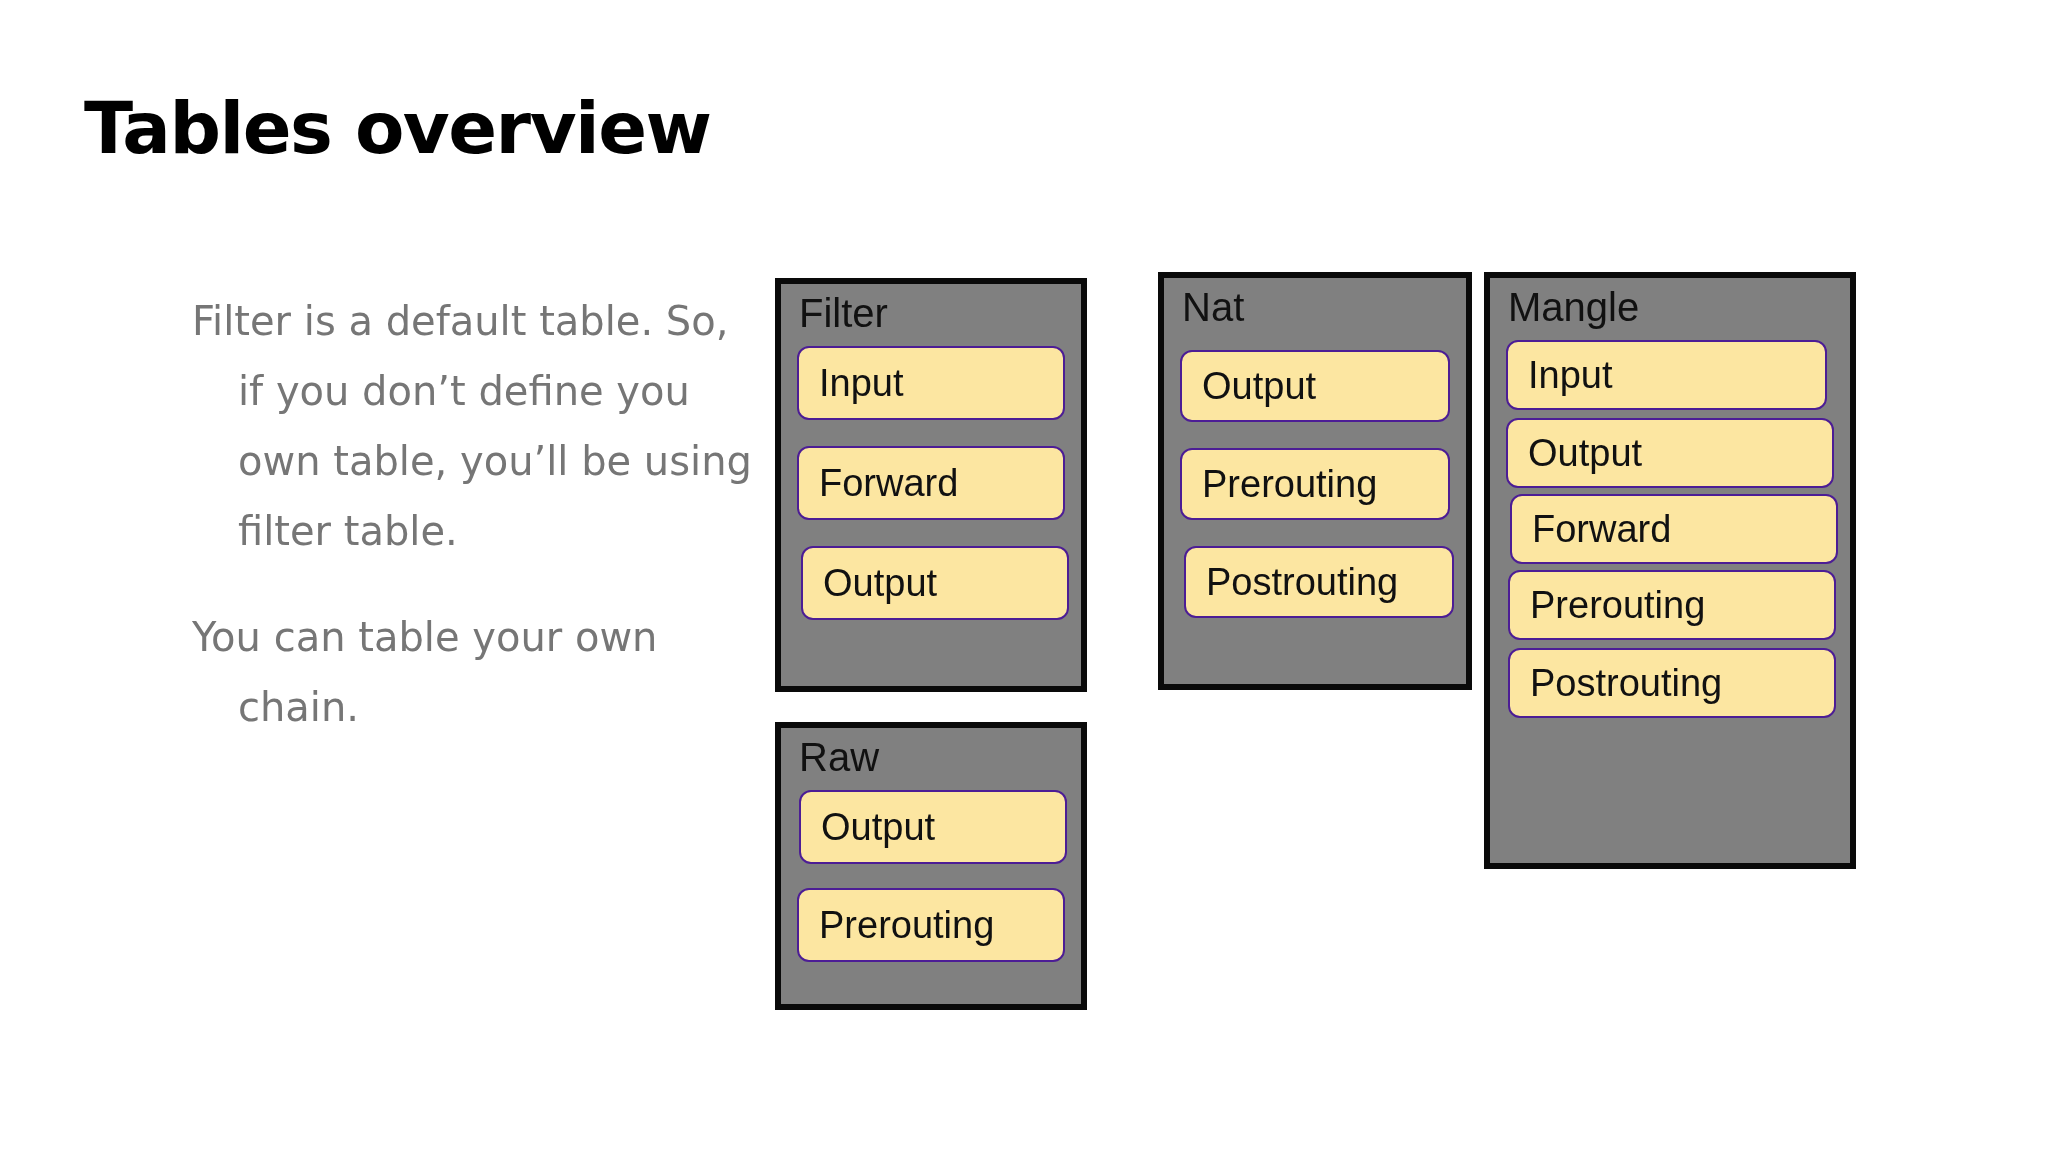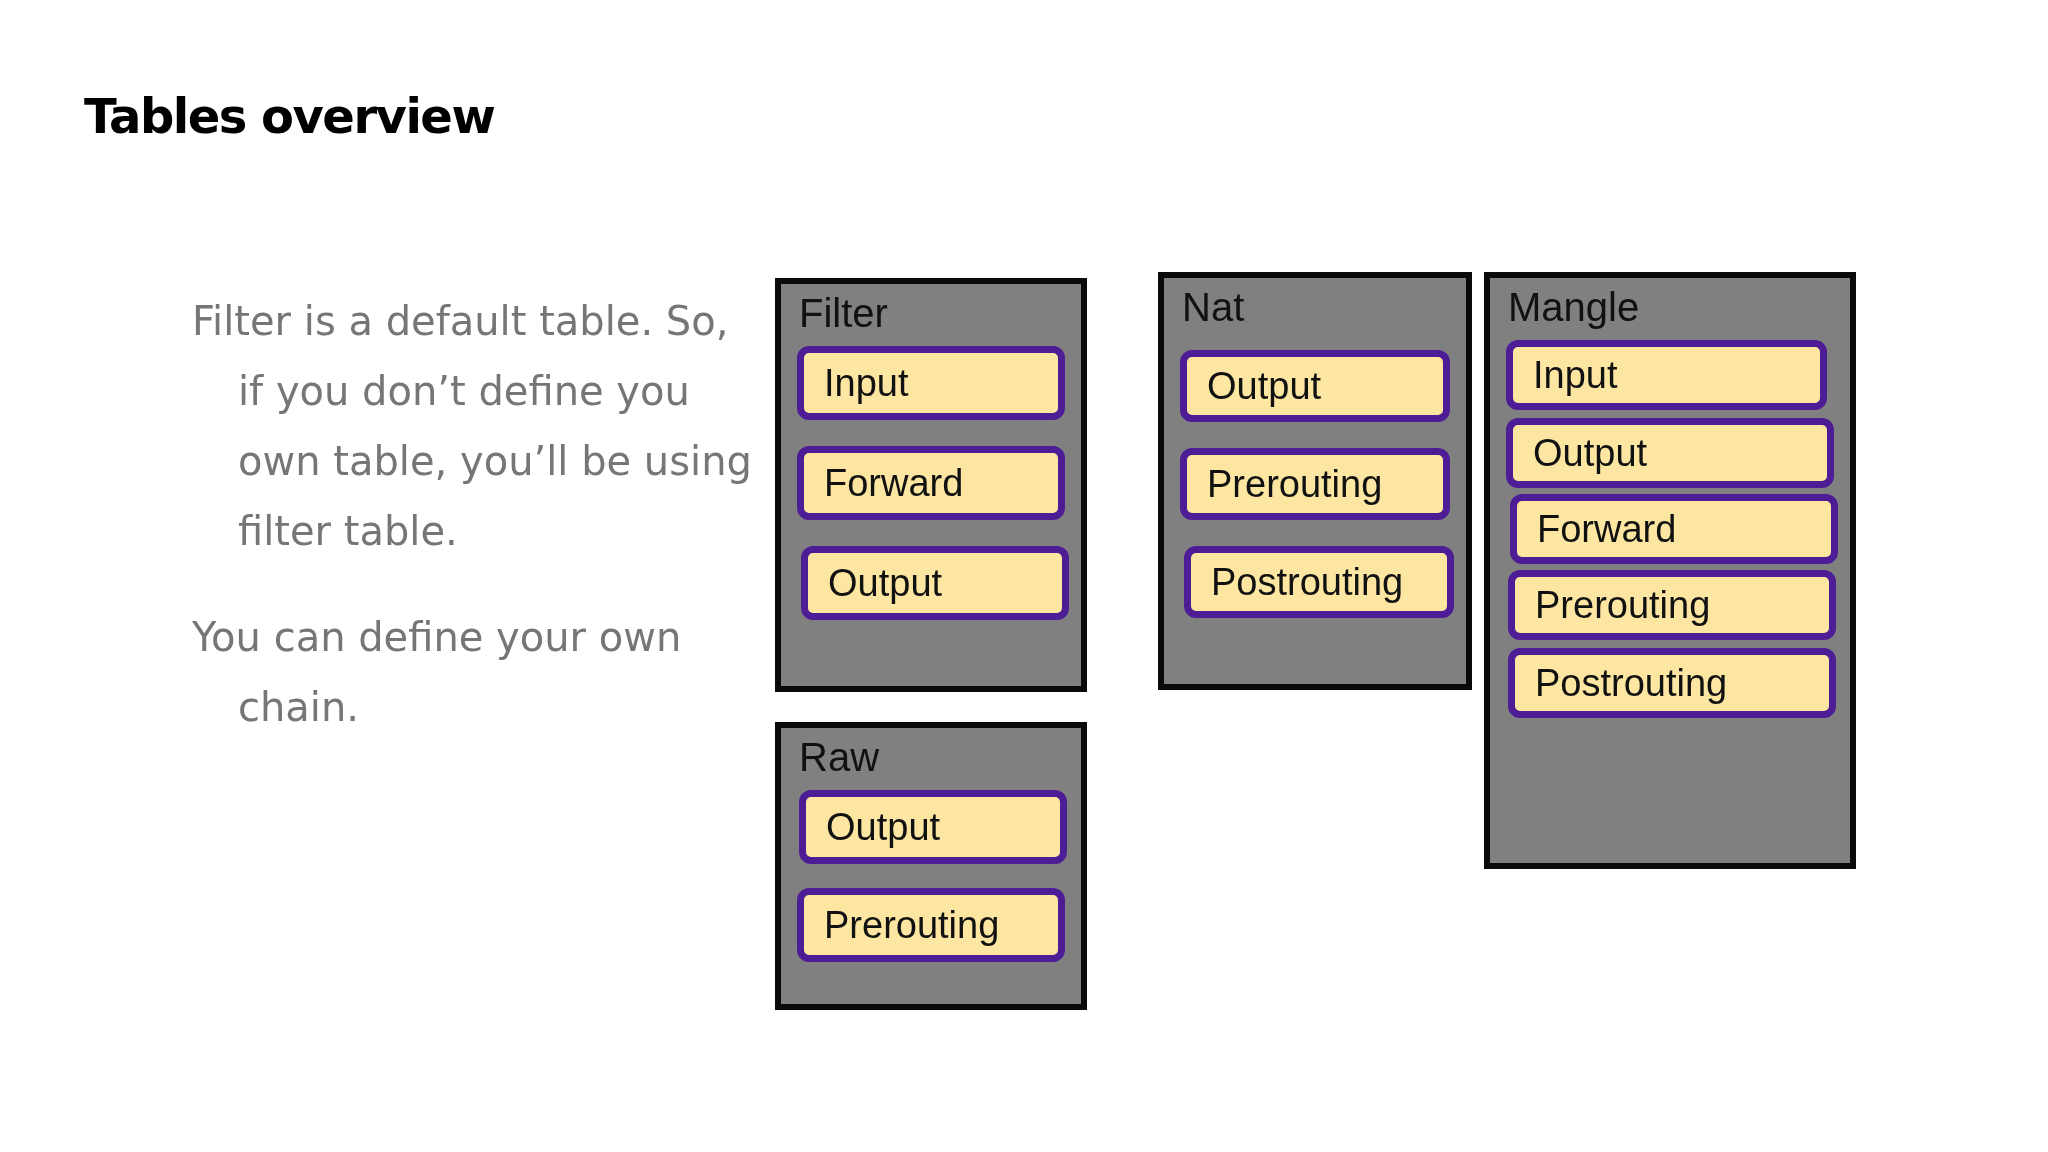--- a/index.html
+++ b/index.html
@@ -16,21 +16,21 @@
     font-family: "Liberation Sans", sans-serif;
     -webkit-font-smoothing: antialiased;
   }
 
   
   #slide-title {
     position: absolute;
     left: 84px;
     top: 92px;
     font-family: "DejaVu Sans", sans-serif;
-    font-size: 48px;
+    font-size: 72px;
     font-weight: 700;
     letter-spacing: -1.5px;
     color: #000000;
     line-height: 1.0;
     white-space: nowrap;
   }
 
   
   #body-copy {
     position: absolute;
@@ -82,21 +82,21 @@
     position: absolute;
     left: 16px;
     right: 16px;
     top: 62px;
     bottom: 14px;
   }
   .chain-box {
     position: absolute;
     box-sizing: border-box;
     background: #fce6a1;
-    border: 7px solid #4c1d95;
+    border: 2px solid #4c1d95;
     border-radius: 12px;
     display: flex;
     align-items: center;
     padding-left: 20px;
     font-family: "Liberation Sans", sans-serif;
     font-size: 38px;
     font-weight: 400;
     color: #111111;
     white-space: nowrap;
     line-height: 1;
@@ -108,21 +108,21 @@
   #table-nat     { left: 1158px; top: 272px;  width: 314px; height: 418px; }
   #table-mangle  { left: 1484px; top: 272px;  width: 372px; height: 597px; }
 </style>
 </head>
 <body>
 
 <div id="slide-title">Tables overview</div>
 
 <div id="body-copy">
   <p class="copy-para">Filter is a default table. So, if you don’t define you own table, you’ll be using filter table.</p>
-  <p class="copy-para">You can define your own chain.</p>
+  <p class="copy-para">You can table your own chain.</p>
 </div>
 
 <div id="diagram">
 
   <div class="table-box" id="table-filter">
     <div class="table-title">Filter</div>
     <div class="chain-list">
       <div class="chain-box" style="left:0px;  top:0px;   width:100%; height:74px;">Input</div>
       <div class="chain-box" style="left:0px;  top:100px; width:100%; height:74px;">Forward</div>
       <div class="chain-box" style="left:4px;  top:200px; width:100%; height:74px;">Output</div>

